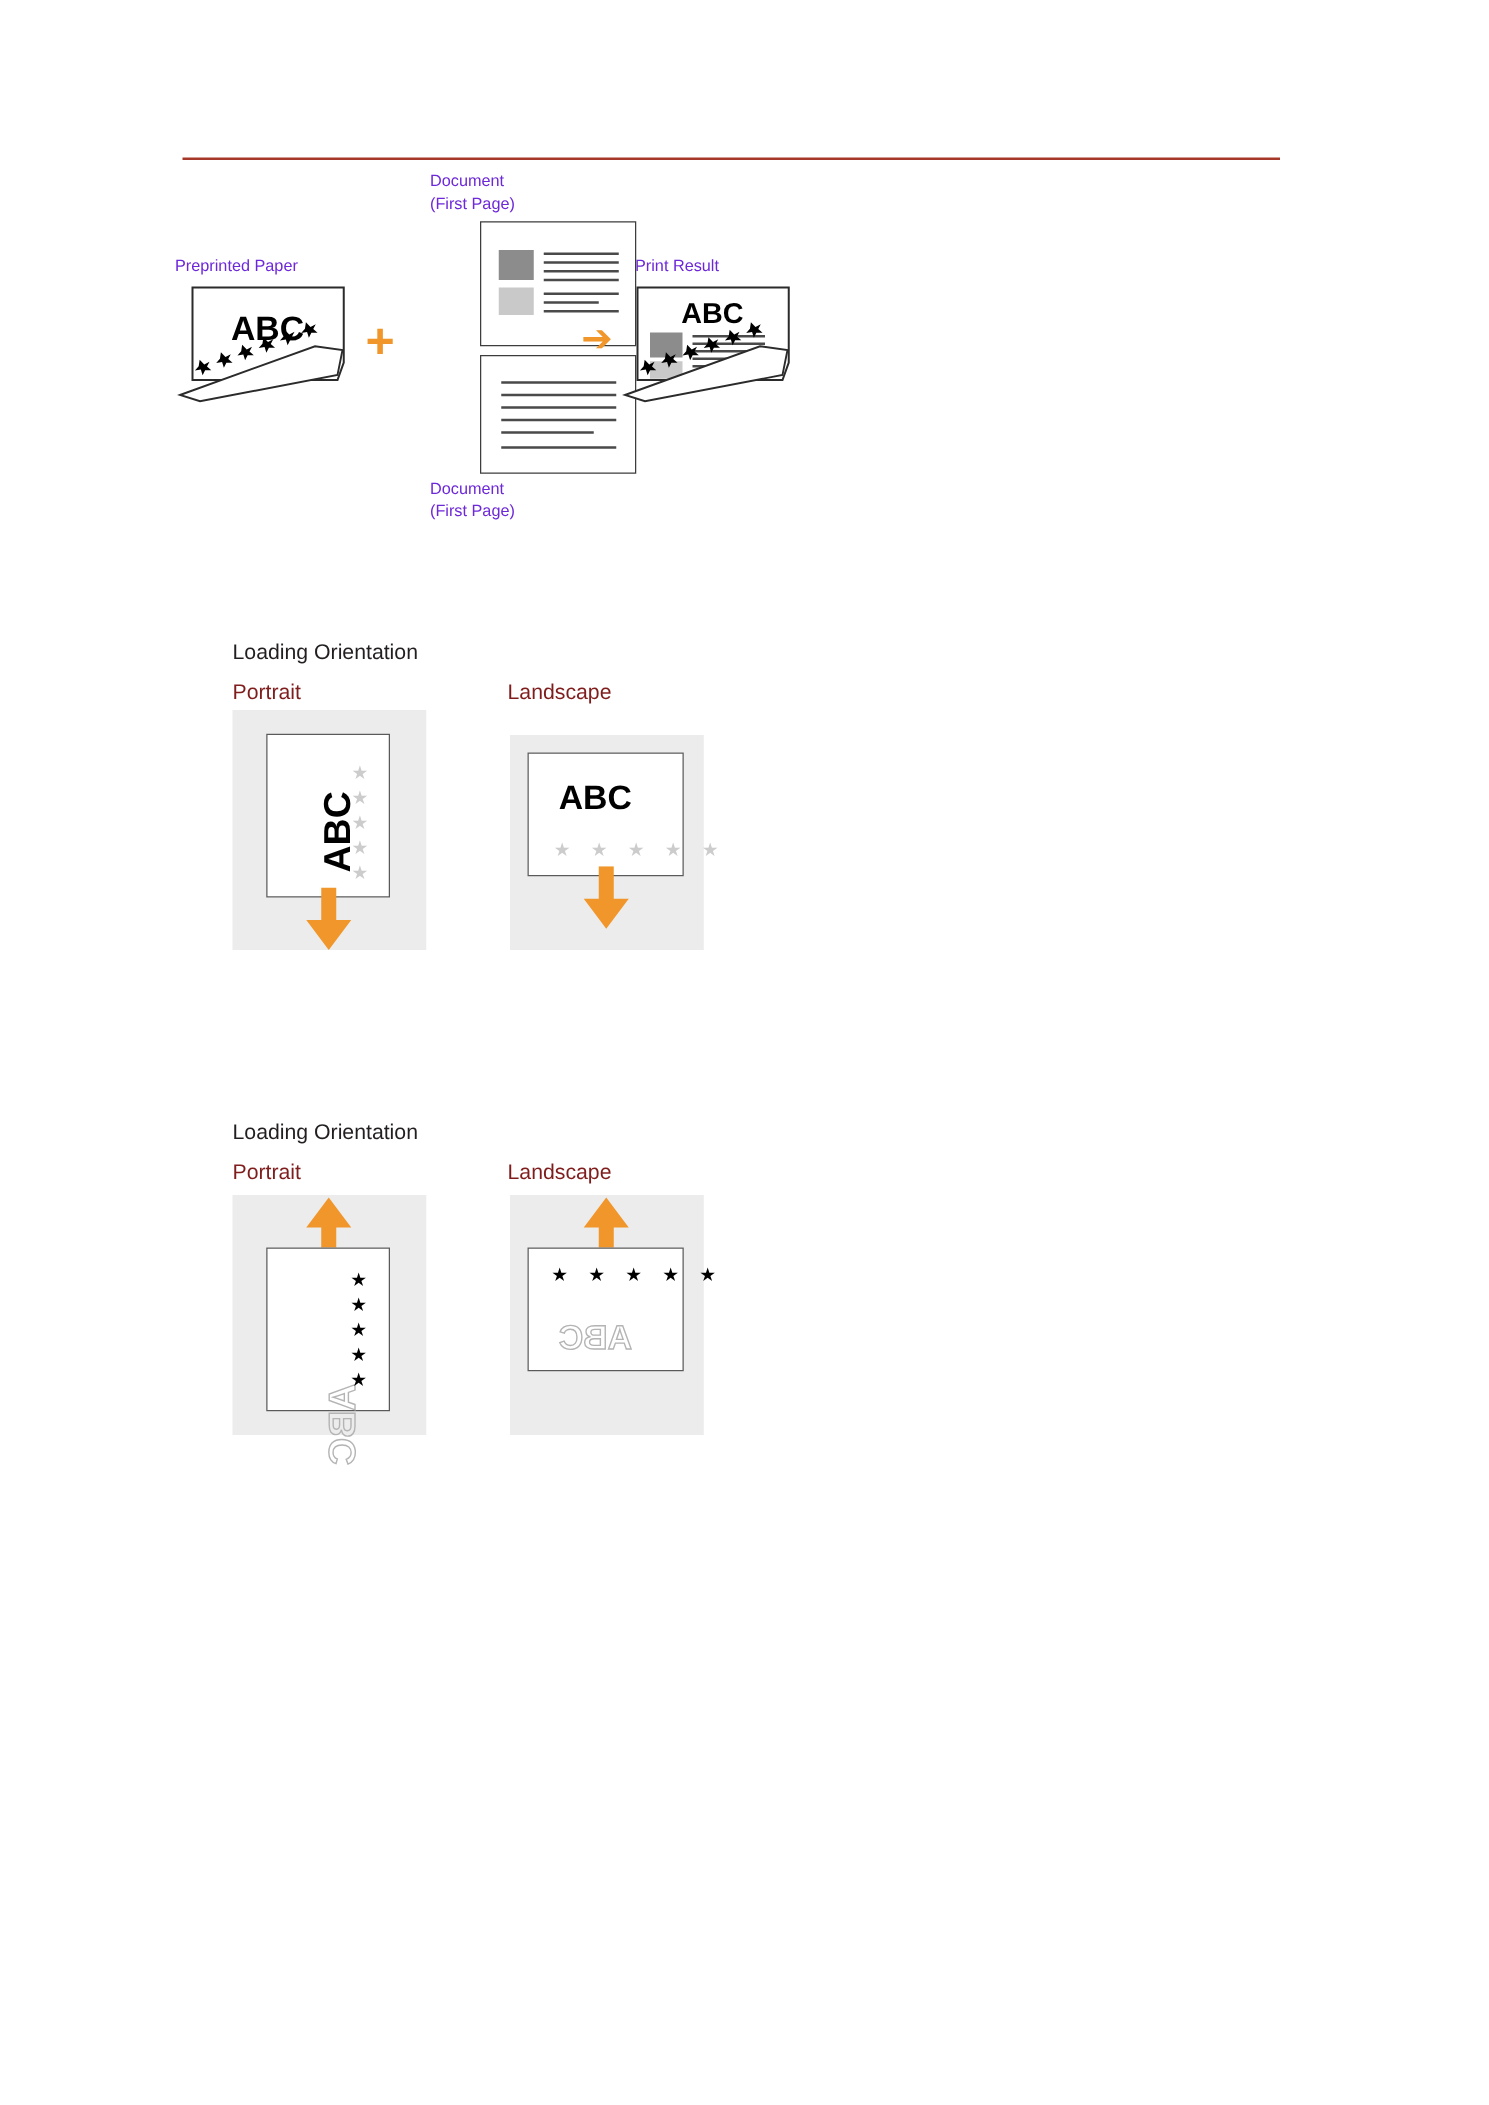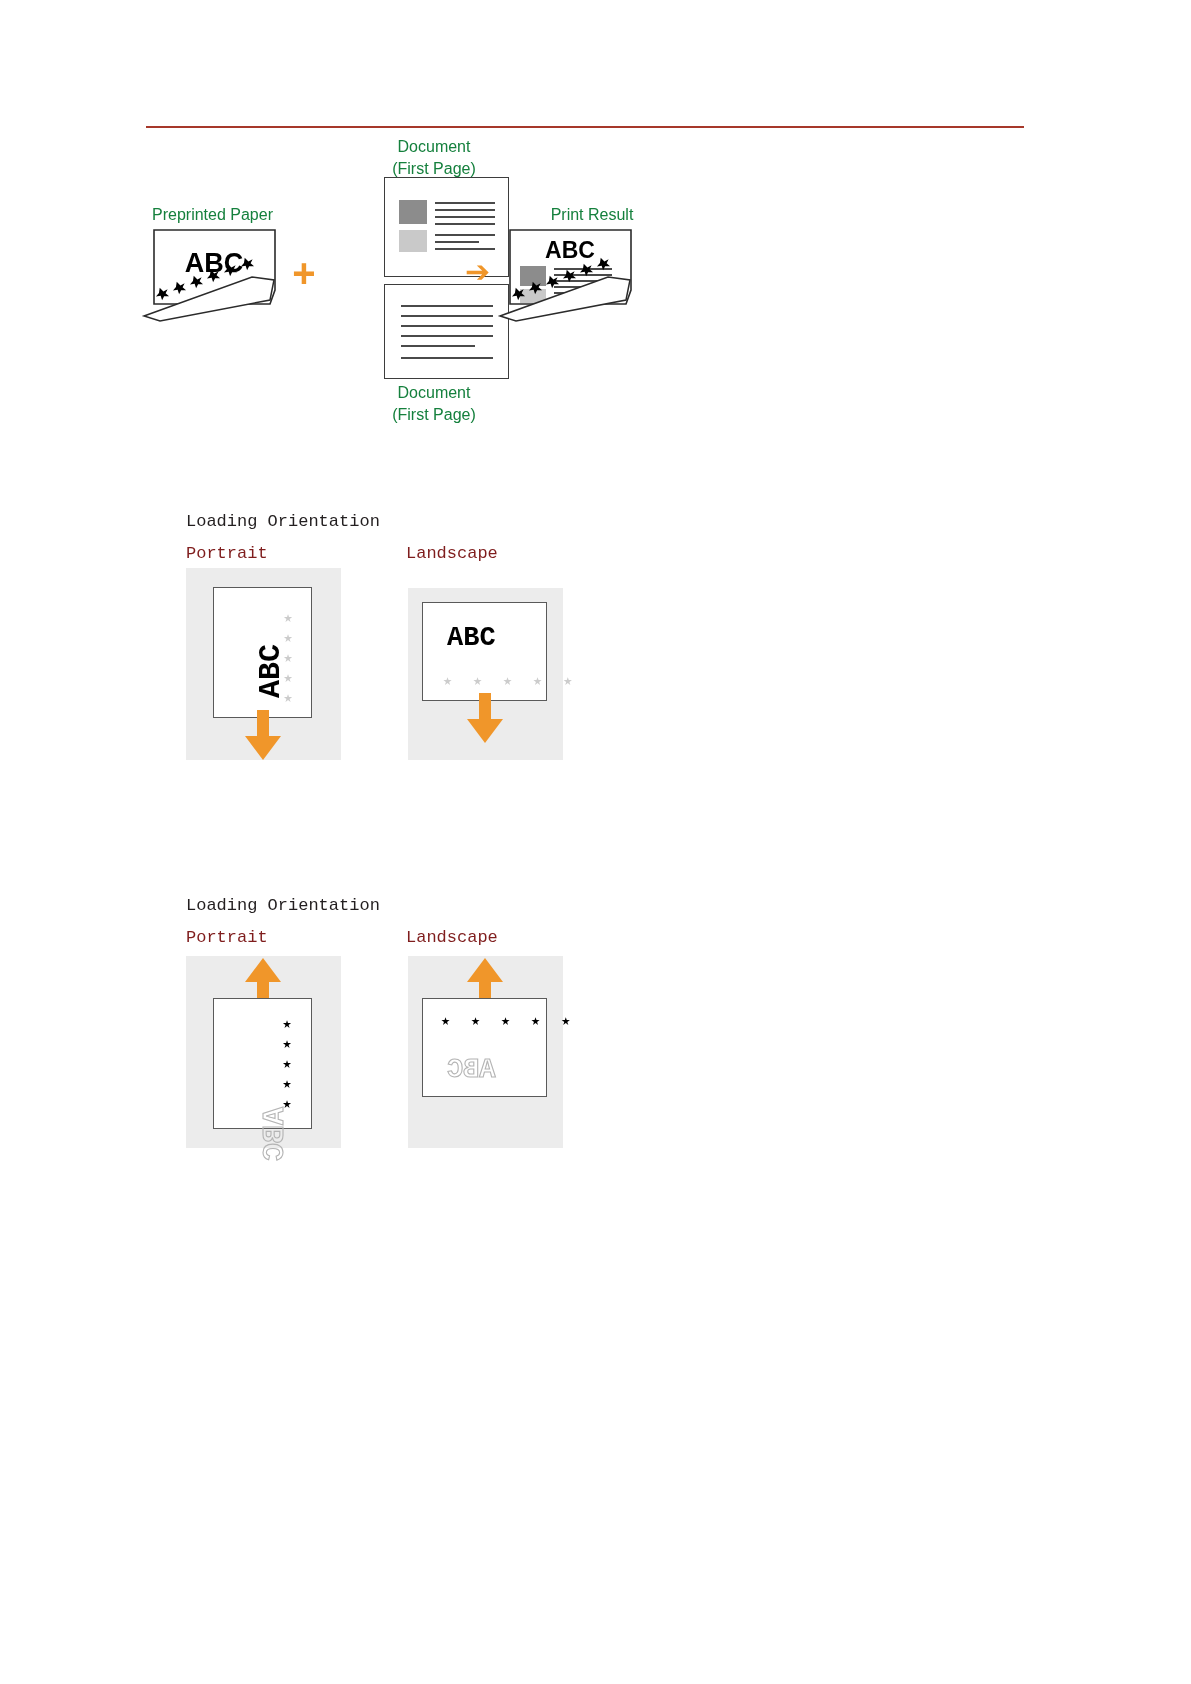--- a/index.html
+++ b/index.html
@@ -25,25 +25,24 @@
   }
 
   
   .flow {
     position: absolute;
     left: 140px; top: 132px;
     width: 540px; height: 300px;
   }
   .flow .cap {
     position: absolute;
-    font-size: 16px;
-    color: #15803d;
+    font-size: 13px;
+    color: #6d28d9;
     white-space: nowrap;
     line-height: 1.35;
-    text-align: center;
   }
   .cap-doc-first { left: 204px; top: 4px; width: 180px; }
   .cap-doc-second{ left: 204px; top: 250px; width: 180px; }
   .cap-preprinted{ left: 0px;   top: 72px;  width: 145px; }
   .cap-printres  { left: 368px; top: 72px;  width: 168px; }
 
   .sheet-box {
     position: absolute;
     background: #fff;
     border: 1.6px solid #3d3d3d;
@@ -77,21 +76,20 @@
     color: #f0962a;
     font-size: 30px;
     line-height: 20px;
   }
 
   
   .orient {
     position: absolute;
     left: 186px;
     width: 560px;
-    font-family: Liberation Mono, monospace;
   }
   .orient .oh {
     font-size: 17px;
     color: #231f20;
     margin: 0 0 14px 0;
   }
   .orient .col-label {
     position: absolute;
     font-size: 17px;
     color: #7f1d1d;

